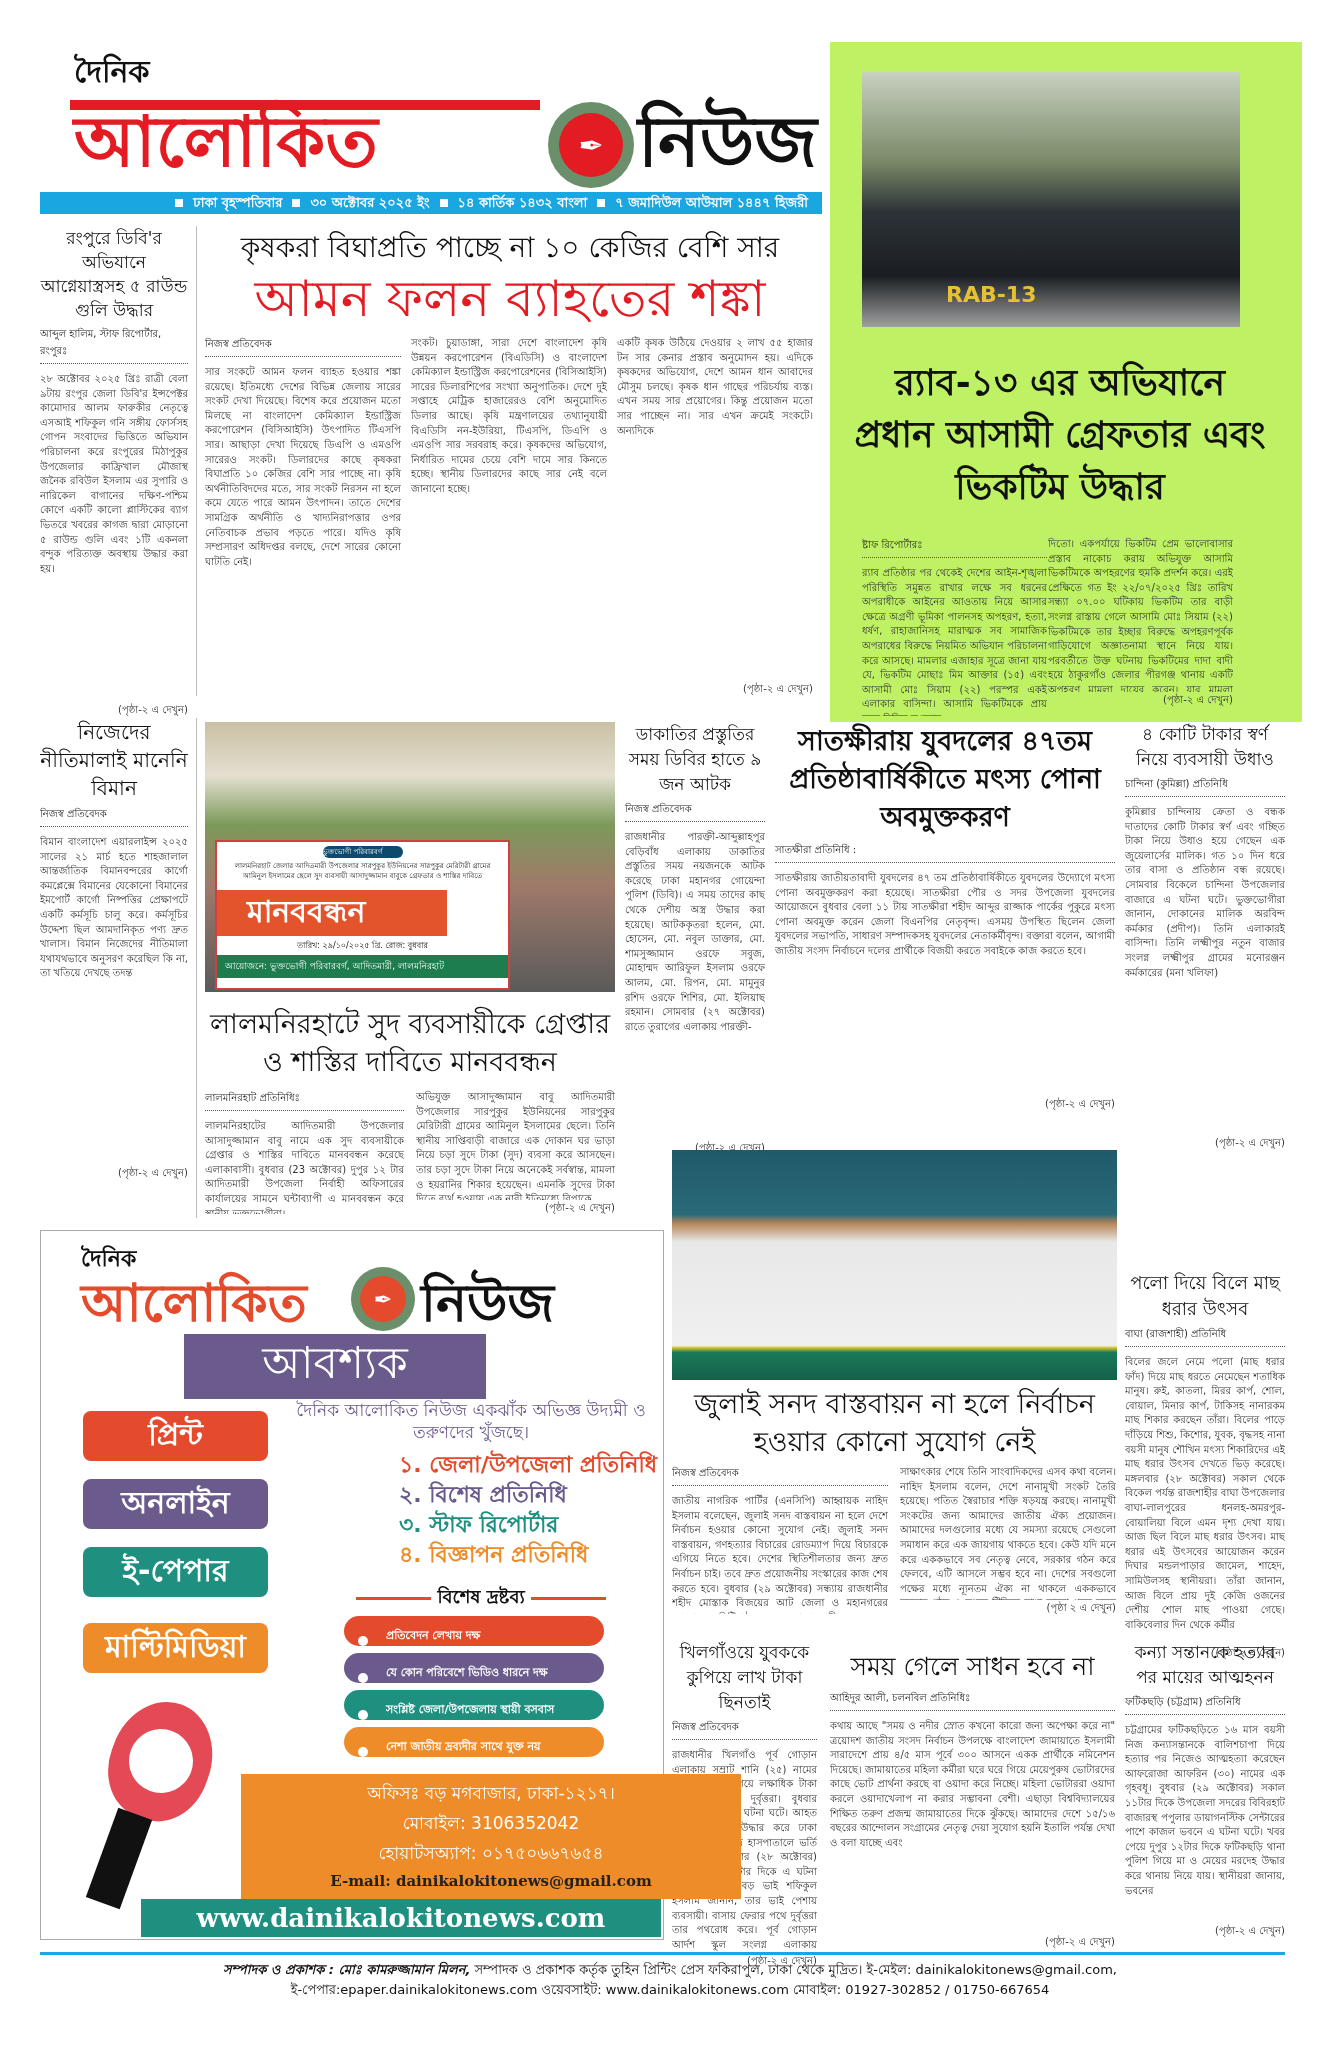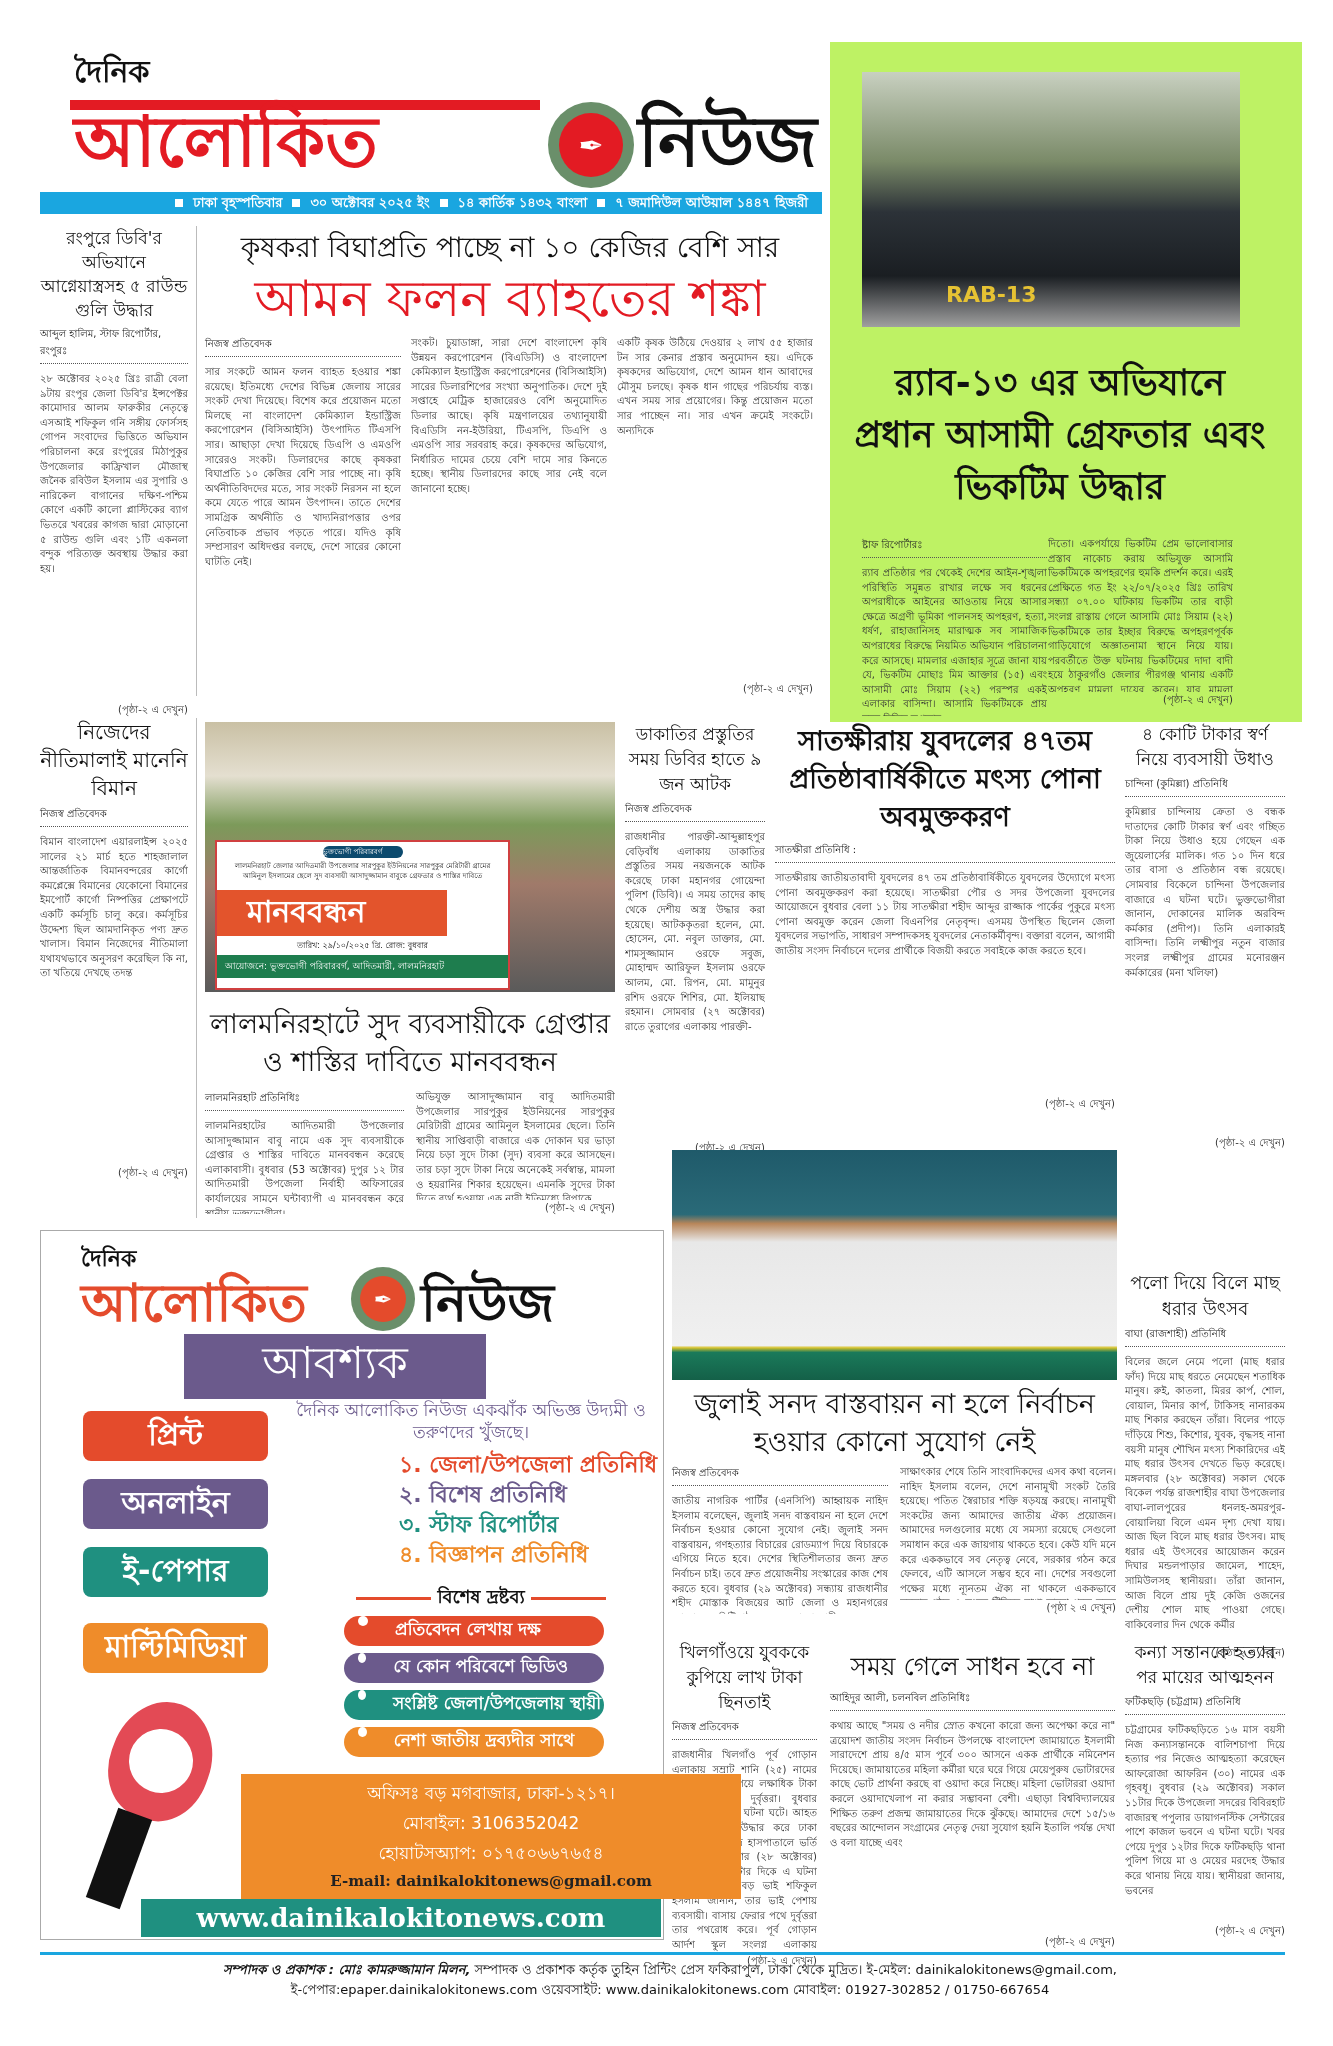--- a/index.html
+++ b/index.html
@@ -19,21 +19,21 @@
 .cont{font-size:10px;color:#333;text-align:right}
 .hl-black{font-weight:bold;color:#111;text-align:center;font-family:"DejaVu Sans",sans-serif}
 .photo{background:linear-gradient(135deg,#8a9a7a,#4d6a3c 40%,#c9b8a0 70%,#6f7e6a)}
 .rab-box{left:830px;top:42px;width:472px;height:680px;background:#bef264}
 .rab-photo{position:absolute;left:32px;top:30px;width:378px;height:255px;background:linear-gradient(180deg,#c8d0c0 0%,#7a8a68 35%,#2c3238 55%,#1a1e22 80%,#a0a0a0 100%)}
 .rab-label{position:absolute;left:84px;top:210px;color:#e6c233;font-weight:bold;font-size:22px}
 .rab-head{position:absolute;left:20px;top:315px;width:420px;font-size:36px;line-height:52px;text-align:center;font-weight:bold}
 .banner{position:absolute;background:#fff;border:2px solid #d04040}
 .ad{left:40px;top:1230px;width:624px;height:710px;border:1px solid #aaa;background:#fff}
 .ad-pill{position:absolute;left:42px;width:185px;height:50px;border-radius:8px;color:#fff;font-weight:bold;font-size:30px;display:flex;align-items:center;justify-content:center}
-.ad-bullet{position:absolute;left:303px;width:260px;height:30px;border-radius:16px;color:#fff;font-size:17px;font-weight:bold;display:flex;align-items:flex-start;padding-left:14px;gap:27px}
+.ad-bullet{position:absolute;left:303px;width:260px;height:30px;border-radius:16px;color:#fff;font-size:11px;font-weight:bold;display:flex;align-items:flex-end;padding-left:14px;gap:18px}
 .ad-bullet .dot{width:10px;height:10px;border-radius:50%;background:#fff}
 .ad-list{position:absolute;left:358px;font-weight:bold;font-size:22px}
 .footer-line{left:40px;top:1952px;width:1245px;height:3px;background:#1aa6e0}
 .footer{left:40px;top:1960px;width:1260px;font-size:13px;text-align:center;line-height:20px}
 .footer b{font-style:italic}
 .vline{position:absolute;width:1px;background:#bbb}
 </style>
 </head>
 <body>
 
@@ -118,21 +118,21 @@
     <div style="background:#1e7d4e;color:#fff;font-size:9px;padding:4px 8px">আয়োজনে: ভুক্তভোগী পরিবারবর্গ, আদিতমারী, লালমনিরহাট</div>
   </div>
 </div>
 
 <div class="abs" style="left:205px;top:1005px;width:410px;">
   <div class="hl-black" style="font-size:27px;line-height:38px;font-weight:normal">লালমনিরহাটে সুদ ব্যবসায়ীকে গ্রেপ্তার ও শাস্তির দাবিতে মানববন্ধন</div>
 </div>
 <div class="abs" style="left:205px;top:1090px;width:410px;display:flex;gap:12px">
   <div style="width:200px">
     <div class="byline">লালমনিরহাট প্রতিনিধিঃ</div>
-    <div class="col-text" style="height:95px;overflow:hidden">লালমনিরহাটের আদিতমারী উপজেলার আসাদুজ্জামান বাবু নামে এক সুদ ব্যবসায়ীকে গ্রেপ্তার ও শাস্তির দাবিতে মানববন্ধন করেছে এলাকাবাসী। বুধবার (53 অক্টোবর) দুপুর ১২ টার আদিতমারী উপজেলা নির্বাহী অফিসারের কার্যালয়ের সামনে ঘন্টাব্যাপী এ মানববন্ধন করে স্থানীয় ভুক্তভোগীরা।</div>
+    <div class="col-text" style="height:95px;overflow:hidden">লালমনিরহাটের আদিতমারী উপজেলার আসাদুজ্জামান বাবু নামে এক সুদ ব্যবসায়ীকে গ্রেপ্তার ও শাস্তির দাবিতে মানববন্ধন করেছে এলাকাবাসী। বুধবার (23 অক্টোবর) দুপুর ১২ টার আদিতমারী উপজেলা নির্বাহী অফিসারের কার্যালয়ের সামনে ঘন্টাব্যাপী এ মানববন্ধন করে স্থানীয় ভুক্তভোগীরা।</div>
   </div>
   <div style="width:200px">
     <div class="col-text" style="height:110px;overflow:hidden">অভিযুক্ত আসাদুজ্জামান বাবু আদিতমারী উপজেলার সারপুকুর ইউনিয়নের সারপুকুর মেরিটারী গ্রামের আমিনুল ইসলামের ছেলে। তিনি স্থানীয় সাপ্তিবাড়ী বাজারে এক দোকান ঘর ভাড়া নিয়ে চড়া সুদে টাকা (সুদ) ব্যবসা করে আসছেন। তার চড়া সুদে টাকা নিয়ে অনেকেই সর্বস্বান্ত, মামলা ও হয়রানির শিকার হয়েছেন। এমনকি সুদের টাকা দিতে ব্যর্থ হওয়ায় এক নারী ইতিমধ্যে বিপাকে</div>
     <div class="cont">(পৃষ্ঠা-২ এ দেখুন)</div>
   </div>
 </div>
 
 <div class="abs" style="left:625px;top:722px;width:140px;">
   <div class="hl-black" style="font-size:17px;line-height:25px;font-weight:normal">ডাকাতির প্রস্তুতির সময় ডিবির হাতে ৯ জন আটক</div>
   <div class="byline" style="margin-top:4px">নিজস্ব প্রতিবেদক</div>

